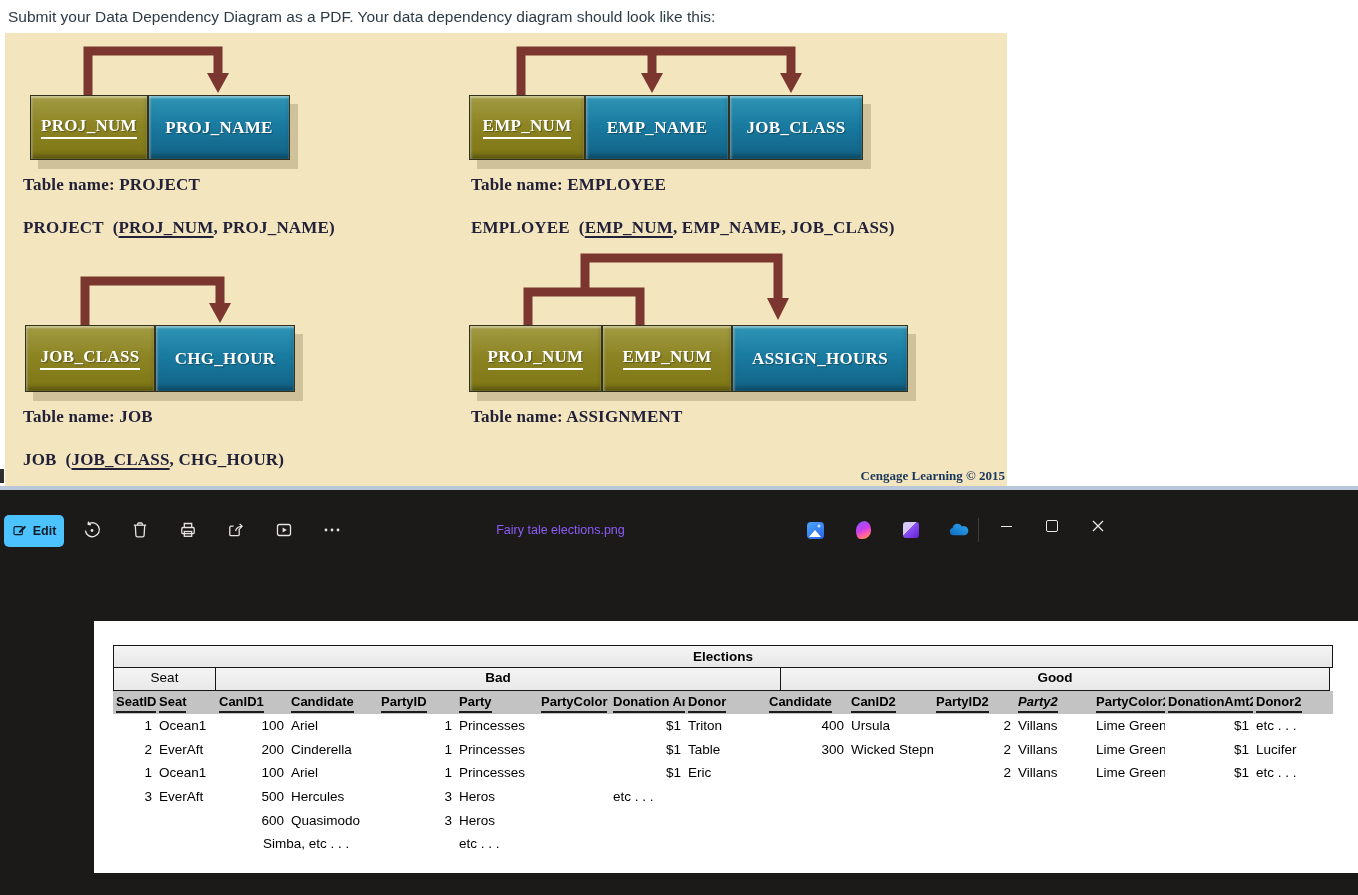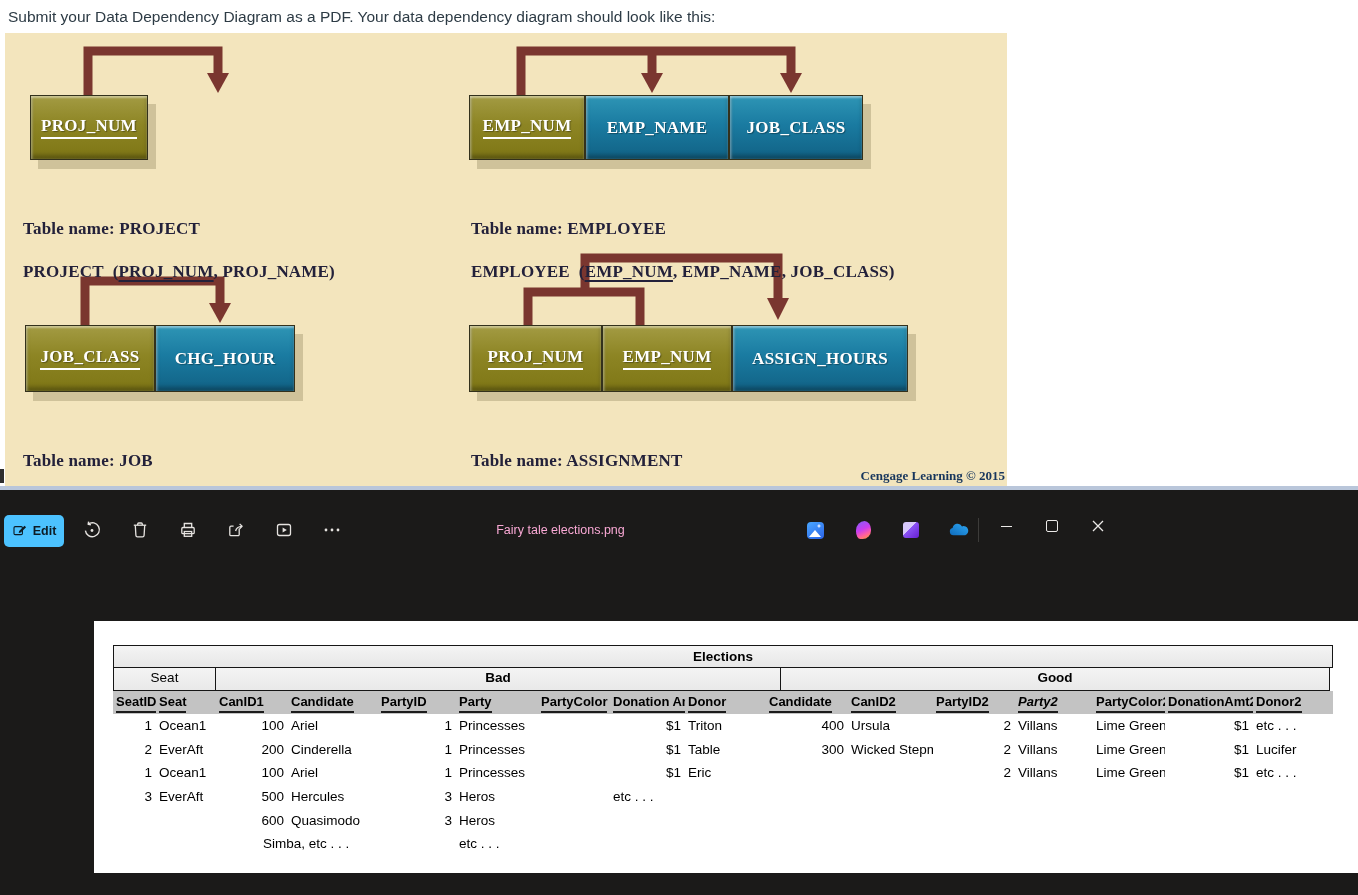--- a/index.html
+++ b/index.html
@@ -13,36 +13,36 @@
   .arrows{position:absolute;left:0;top:0;width:1002px;height:454px;}
   .dtable{position:absolute;}
   .dboxes{display:flex;height:65px;box-shadow:8px 9px 0 #cfc29a;}
   .q3 .dboxes,.q4 .dboxes{height:67px;}
   .fbox{box-sizing:border-box;border:1px solid #33311c;display:flex;align-items:center;justify-content:center;
         box-shadow:inset 0 2px 2px rgba(255,255,255,.4),inset 2px 0 2px rgba(255,255,255,.22),inset 0 -4px 4px rgba(0,0,0,.28);}
   .fbox.olive{background:linear-gradient(180deg,#a39b43 0%,#8d8524 45%,#7e7615 100%);}
   .fbox.teal{background:linear-gradient(180deg,#2e95b5 0%,#1a7ba1 45%,#116285 100%);}
   .fbox span{color:#fff;font-weight:bold;font-size:17px;letter-spacing:.3px;text-shadow:1px 1px 1px rgba(0,0,0,.35);}
   .fbox span.keyu{border-bottom:2px solid #fff;padding-bottom:1px;}
-  .dlabel,.dschema{position:absolute;white-space:nowrap;font-weight:bold;font-size:17px;color:#23213a;letter-spacing:.2px;margin-top:44px;}
+  .dlabel,.dschema{position:absolute;white-space:nowrap;font-weight:bold;font-size:17px;color:#23213a;letter-spacing:.2px;}
   .q1 .dlabel{left:-7px;top:80px}.q1 .dschema{left:-7px;top:123px}
   .q2 .dlabel{left:2px;top:80px}.q2 .dschema{left:2px;top:123px}
   .q3 .dlabel{left:-2px;top:82px}.q3 .dschema{left:-2px;top:125px}
   .q4 .dlabel{left:2px;top:82px}.q4 .dschema{left:2px;top:125px}
   .dschema .su{text-decoration:underline;text-decoration-thickness:1.5px;text-underline-offset:3px;}
   .q1{left:25px;top:62px}.q2{left:464px;top:62px}.q3{left:20px;top:292px}.q4{left:464px;top:292px}
   .credit{position:absolute;right:2px;bottom:3px;font-weight:bold;font-size:13px;color:#17365d;font-family:"Liberation Serif",serif;}
   
   .photos-app{position:absolute;left:0;top:490px;width:1358px;height:405px;background:#1b1a19;}
   .toolbar{position:absolute;left:0;top:16px;width:1121px;height:48px;}
   .edit-btn{position:absolute;left:4px;top:9px;width:60px;height:32px;background:#4cc2ff;border-radius:5px;
             display:flex;align-items:center;justify-content:center;gap:5px;color:#0d1b24;font-size:12.5px;font-weight:bold;cursor:pointer;}
   .tb-icons{position:absolute;left:80px;top:9px;display:flex;gap:24px;}
   .tb-btn{width:24px;height:30px;display:flex;align-items:center;justify-content:center;border-radius:4px;cursor:pointer;}
-  .app-title{position:absolute;left:50%;top:0;transform:translateX(-50%);height:48px;line-height:48px;color:#f9a8d4;font-size:12.5px;}
+  .app-title{position:absolute;left:50%;top:0;transform:translateX(-50%);height:48px;line-height:48px;color:#8b5cf6;font-size:12.5px;}
   .right-icons{position:absolute;right:150px;top:9px;display:flex;gap:24px;}
   .ri-btn{width:24px;height:30px;display:flex;align-items:center;justify-content:center;cursor:pointer;}
   .ctl-divider{position:absolute;right:142px;top:12px;width:1px;height:24px;background:#3d3c3a;}
   .win-controls{position:absolute;right:0;top:0;display:flex;}
   .win-btn{width:46px;height:40px;display:flex;align-items:center;justify-content:center;cursor:pointer;}
   .min-glyph{display:block;width:11px;height:0;border-top:1.4px solid #eceae8;}
   .max-glyph{display:block;width:10px;height:10px;border:1.4px solid #eceae8;border-radius:2px;}
   
   .ai-edit-ic{width:17px;height:17px;border-radius:4px;background:linear-gradient(145deg,#4aa7ff,#2b63e8);position:relative;overflow:hidden;}
   .ai-edit-ic .mtn{position:absolute;left:2px;bottom:2px;width:0;height:0;border-left:6px solid transparent;border-right:6px solid transparent;border-bottom:7px solid #fff;}
@@ -93,20 +93,23 @@
         <path d="M204,270 L226,270 L215,290 Z"></path>
         <path d="M762,265 L784,265 L773,287 Z"></path>
       </g>
     </svg>
 
     <div class="dtable q1">
       <div class="dboxes">
           <div class="fbox olive" style="width: 118px;">
             <span class="keyu">PROJ_NUM</span>
           </div>
+          <div class="fbox teal" style="width: 142px;">
+            <span>PROJ_NAME</span>
+          </div>
         </div>
       <div class="dlabel">Table name: PROJECT</div>
       <div class="dschema"><span>PROJECT&nbsp; (</span><span class="su">PROJ_NUM</span><span>, PROJ_NAME)</span></div>
     </div>
     <div class="dtable q2">
       <div class="dboxes">
           <div class="fbox olive" style="width: 116px;">
             <span class="keyu">EMP_NUM</span>
           </div>
           <div class="fbox teal" style="width: 144px;">

